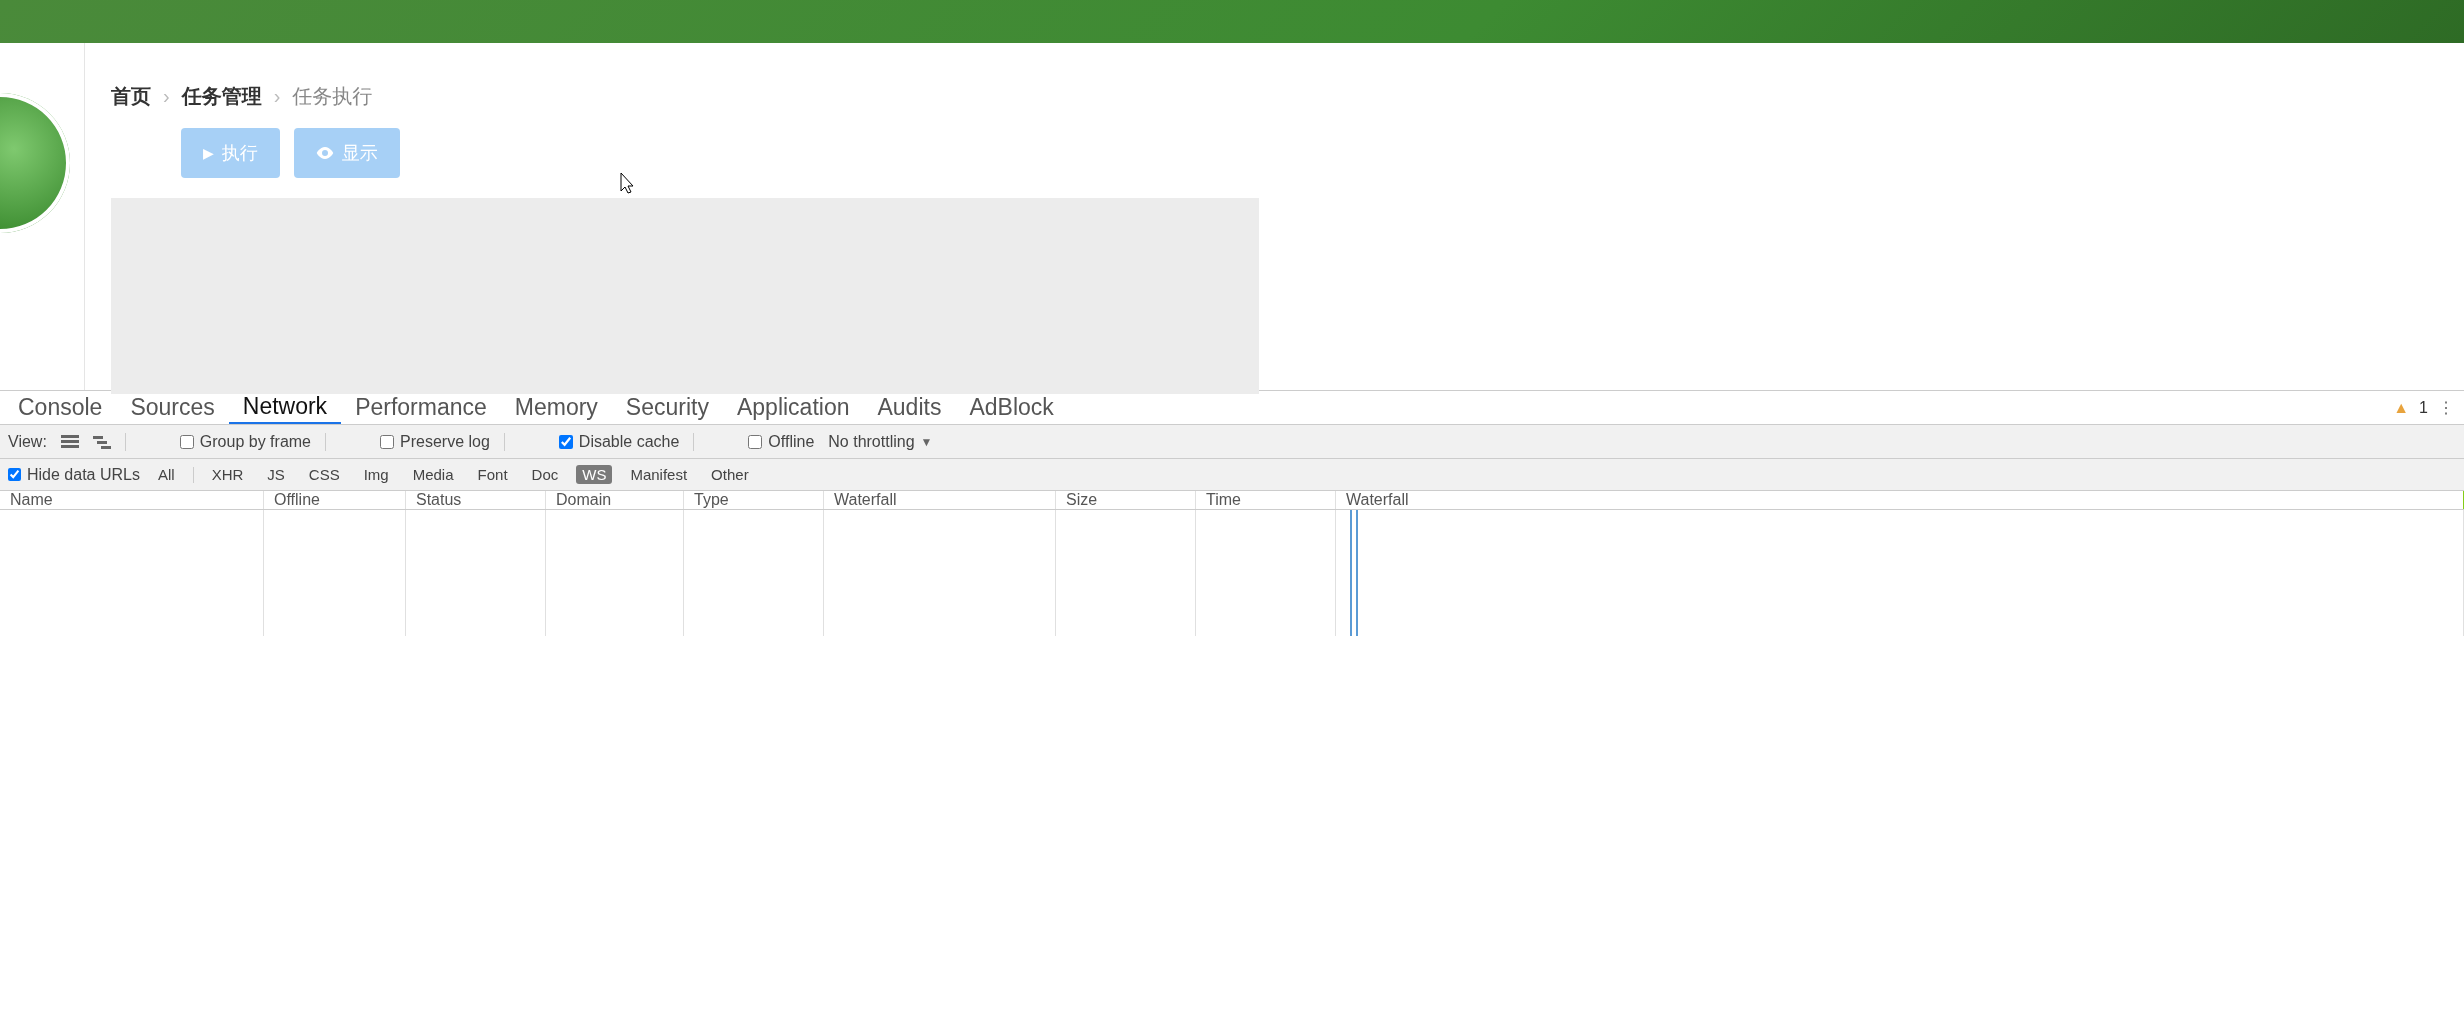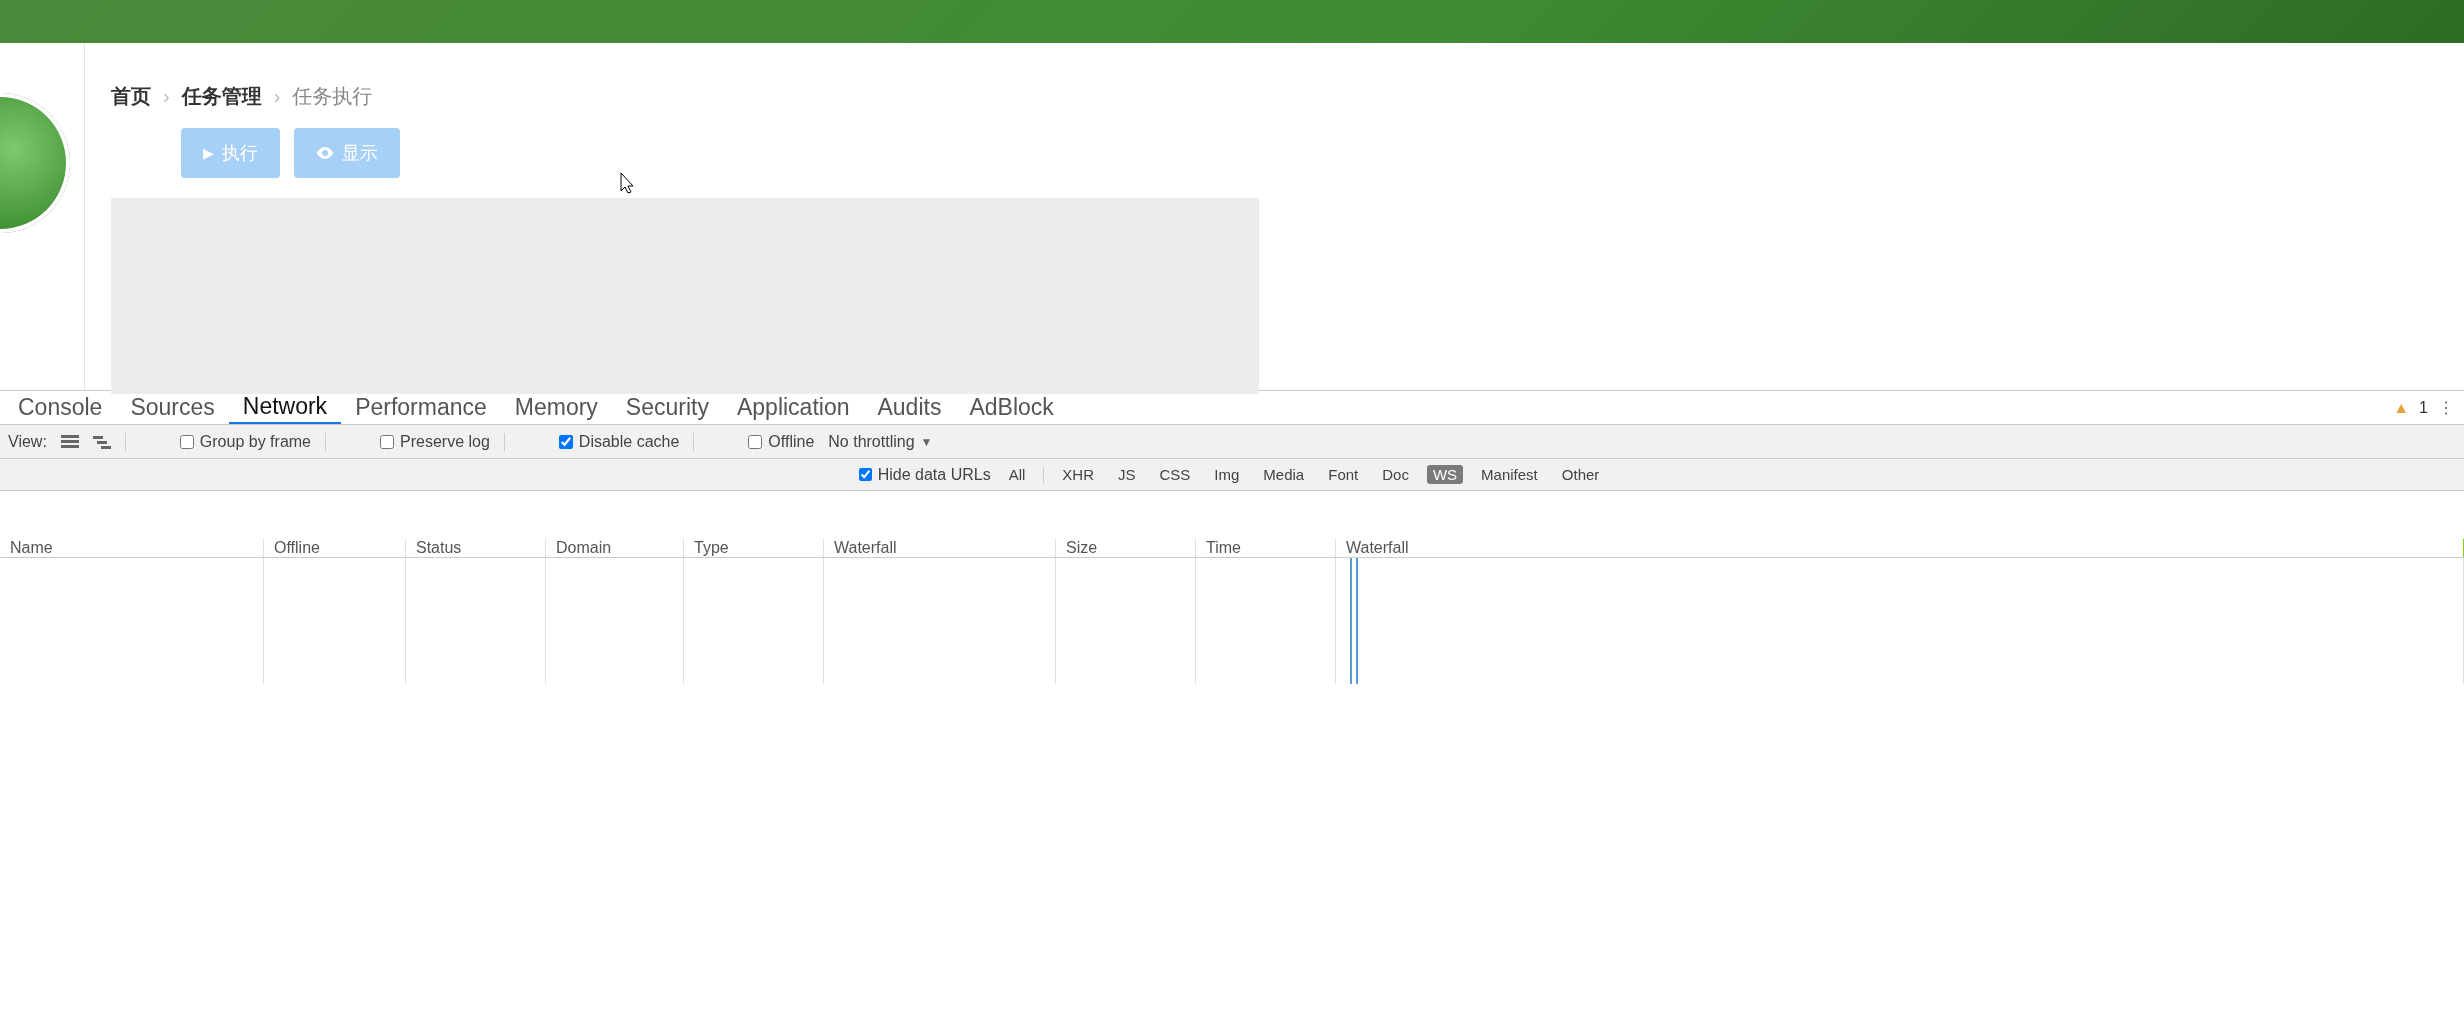--- a/index.html
+++ b/index.html
@@ -171,21 +171,20 @@
   .dt-filterbar {
     display: flex;
     align-items: center;
     height: 32px;
     padding: 0 8px;
     gap: 12px;
     background: #f1f1f1;
     border-bottom: 1px solid #ccc;
     font-size: 16px;
     color: #444;
-    justify-content: center;
   }
   .dt-filterbar .chk { display: flex; align-items: center; gap: 6px; }
   .dt-filterbar .pill {
     padding: 1px 6px;
     border-radius: 3px;
     cursor: pointer;
     font-size: 15px;
   }
   .dt-filterbar .pill.active {
     background: #7a7a7a;
@@ -194,21 +193,20 @@
   .dt-filterbar .vsep { width: 1px; height: 16px; background: #ccc; }
 
   .dt-table {
     width: 100%;
   }
   .dt-thead {
     display: flex;
     height: 19px;
     border-bottom: 1px solid #ccc;
     background: #fff;
-    margin-top: 48px;
   }
   .dt-th {
     border-right: 1px solid #e0e0e0;
     padding: 0 10px;
     display: flex;
     align-items: center;
     color: #555;
     font-size: 16px;
   }
   .col-name     { width: 264px; }

